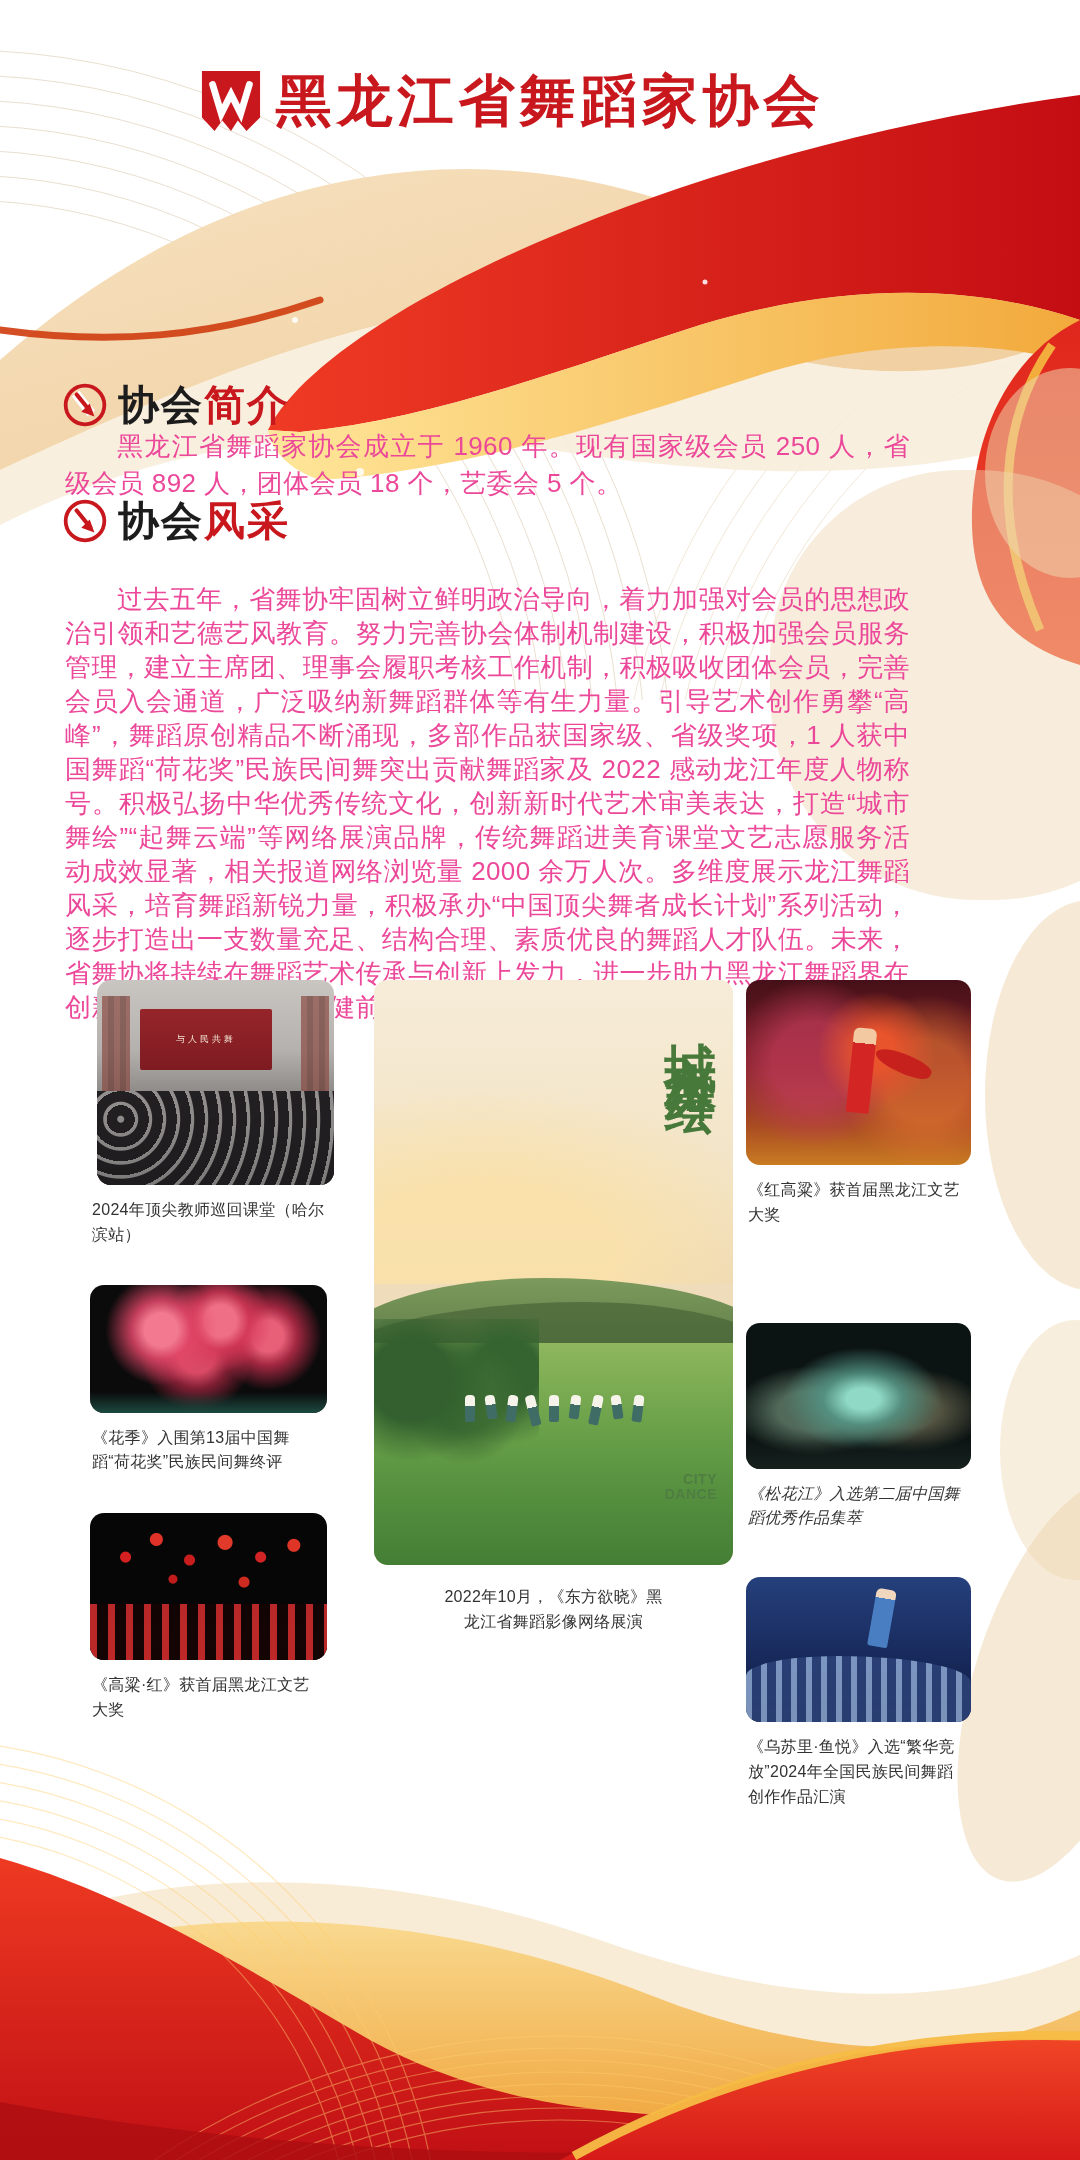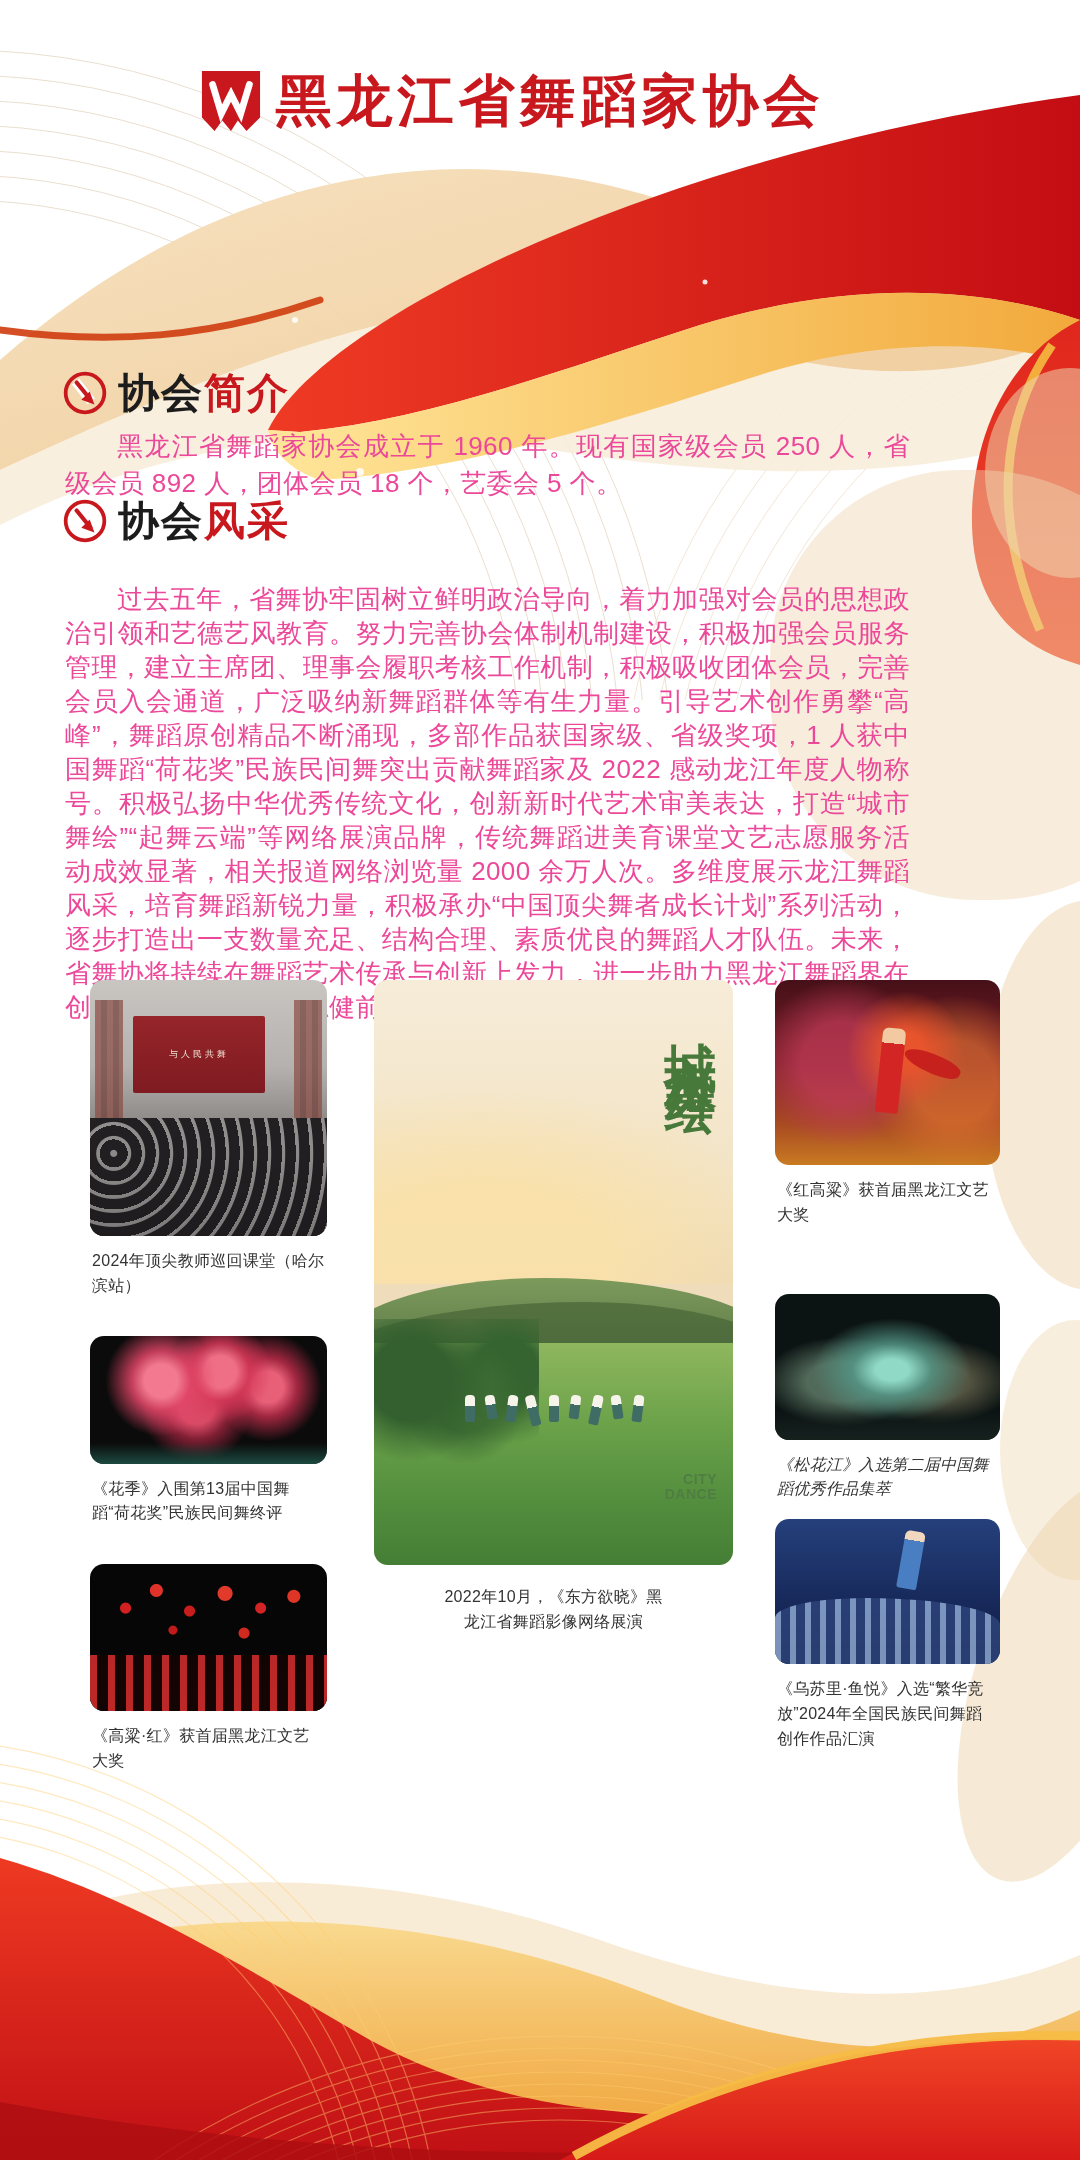--- a/index.html
+++ b/index.html
@@ -19,52 +19,52 @@
     transform:translateX(-28px);
   }
   .logo { width:62px; height:64px; flex:0 0 auto; }
   .page-title {
     font-size:56px; font-weight:bold; color:#c8181e;
     letter-spacing:5px; line-height:1.05; white-space:nowrap;
   }
 
   
   .sec-head { position:absolute; left:62px; z-index:2; display:flex; align-items:center; gap:10px; }
-  .sec-head.h1 { top:370px; }
+  .sec-head.h1 { top:382px; }
   .sec-head.h2 { top:498px; }
   .sec-icon { width:46px; height:46px; }
   .sec-title { font-size:41px; line-height:1; letter-spacing:2px; }
   .sec-title .t-black { color:#1c1c1c; font-weight:600; }
   .sec-title .t-red   { color:#c8181e; font-weight:800; }
 
   
   .para {
     position:absolute; left:65px; width:845px; z-index:2;
     font-size:26px; color:#ec4899; text-align:justify;
     text-indent:2em; letter-spacing:.4px; margin:0;
   }
   .para.p1 { top:428px; line-height:37px; }
   .para.p2 { top:582px; line-height:34px; }
 
   
   .col { position:absolute; top:980px; z-index:2; display:flex; flex-direction:column; }
   .col-left   { left:90px;  width:237px; }
   .col-center { left:374px; width:359px; }
-  .col-right  { left:775px; width:225px; }
+  .col-right  { left:746px; width:225px;gap:29px; }
   figure.card { margin:0; padding:0; }
   .ph { position:relative; width:100%; border-radius:14px; overflow:hidden; }
   .cap {
     font-size:16px; line-height:1.55; color:#333;
     margin:13px 2px 0 2px; letter-spacing:.3px;
   }
   .cap.center { text-align:center; max-width:225px; margin-left:auto; margin-right:auto; }
 
   
-  .ph-class { height:256px;
-    background:linear-gradient(180deg,#c9c6c2 0%,#b5b1ae 34%,#8d8a88 55%,#3a3537 72%,#232122 100%); }
+  .ph-class { height:205px;
+    background:linear-gradient(180deg,#c9c6c2 0%,#b5b1ae 34%,#8d8a88 55%,#3a3537 72%,#232122 100%);margin-left:7px; }
   .ph-class .screen {
     position:absolute; left:18%; top:14%; width:56%; height:30%;
     background:linear-gradient(180deg,#96252a,#7e1b21); border-radius:2px;
     display:flex; align-items:center; justify-content:center;
   }
   .ph-class .screen span { color:#f4e9d8; font-size:9px; letter-spacing:3px; }
   .ph-class .sidewall-l,.ph-class .sidewall-r{
     position:absolute; top:8%; width:12%; height:48%;
     background:repeating-linear-gradient(90deg,#8a4a42 0 6px,#6f3a34 6px 12px); opacity:.7;}
   .ph-class .sidewall-l{left:2%;} .ph-class .sidewall-r{right:2%;}

